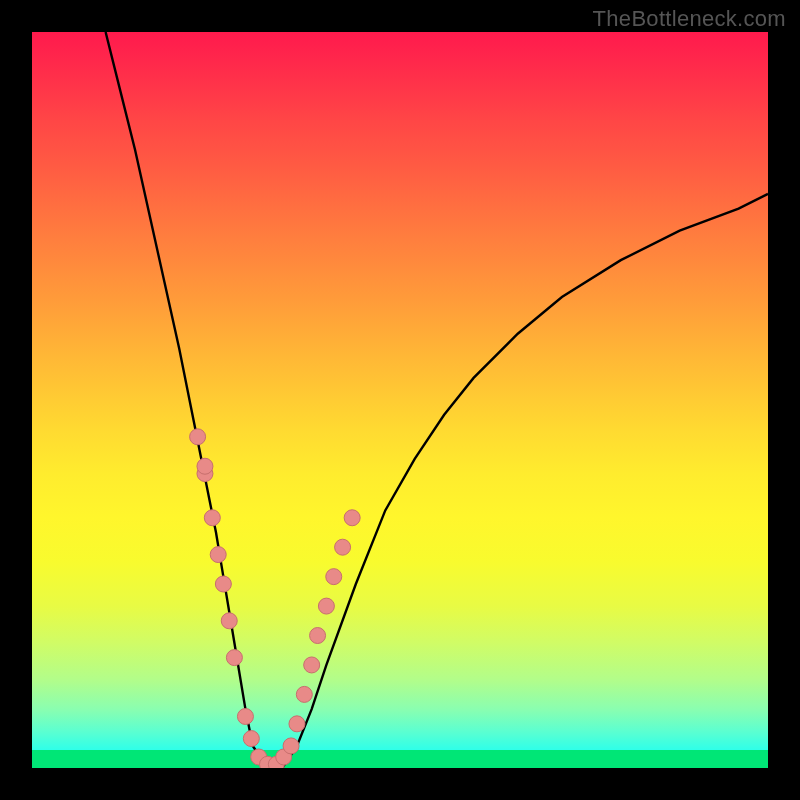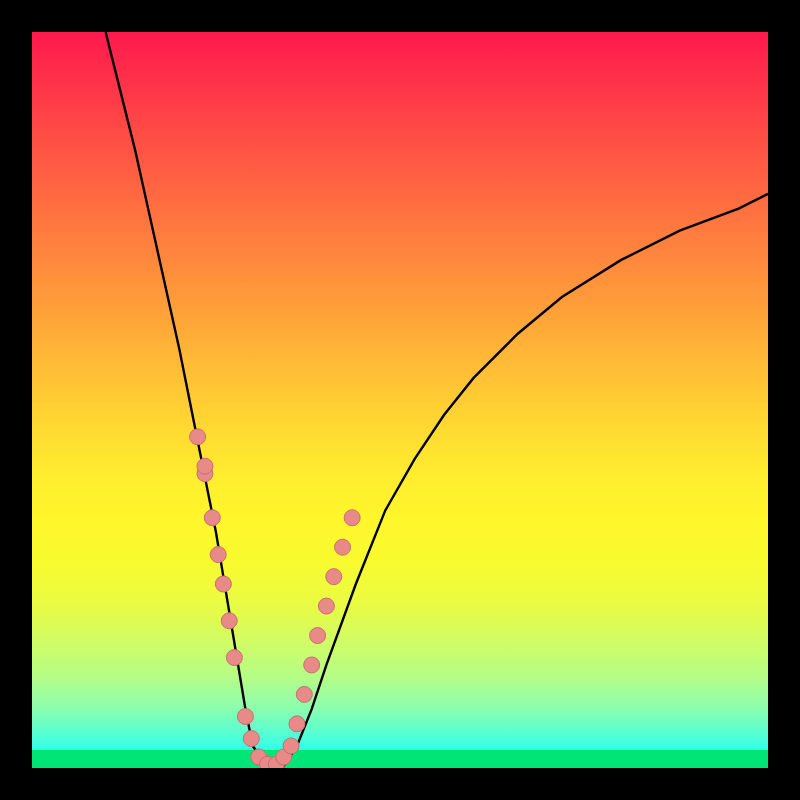--- a/index.html
+++ b/index.html
@@ -68,20 +68,21 @@
     position: absolute;
     top: 0; left: 0;
     width: 736px;
     height: 736px;
   }
 </style>
 </head>
 <body>
 
 <div class="outer-frame">
+  <div class="watermark">TheBottleneck.com</div>
   <div class="plot-area">
     <div class="green-band"></div>
     <svg class="curves" viewBox="0 0 736 736">
       <g>
         <path id="curve-path" fill="none" stroke="#000000" stroke-width="2.4" d="M73.60 0.00 L88.32 58.88 L103.04 117.76 L117.76 184.00 L132.48 250.24 L147.20 316.48 L161.92 390.08 L176.64 463.68 L184.00 500.48 L191.36 544.64 L198.72 588.80 L206.08 632.96 L213.44 677.12 L220.80 713.92 L235.52 736.00 L250.24 736.00 L264.96 713.92 L279.68 677.12 L294.40 632.96 L323.84 552.00 L353.28 478.40 L382.72 426.88 L412.16 382.72 L441.60 345.92 L485.76 301.76 L529.92 264.96 L588.80 228.16 L647.68 198.72 L706.56 176.64 L736.00 161.92"></path>
       </g>
       <g id="dot-group">
           <circle cx="165.60" cy="404.80" r="8" fill="#e88a88" stroke="#c76f6d" stroke-width="1"></circle>
           <circle cx="172.96" cy="441.60" r="8" fill="#e88a88" stroke="#c76f6d" stroke-width="1"></circle>
           <circle cx="180.32" cy="485.76" r="8" fill="#e88a88" stroke="#c76f6d" stroke-width="1"></circle>

